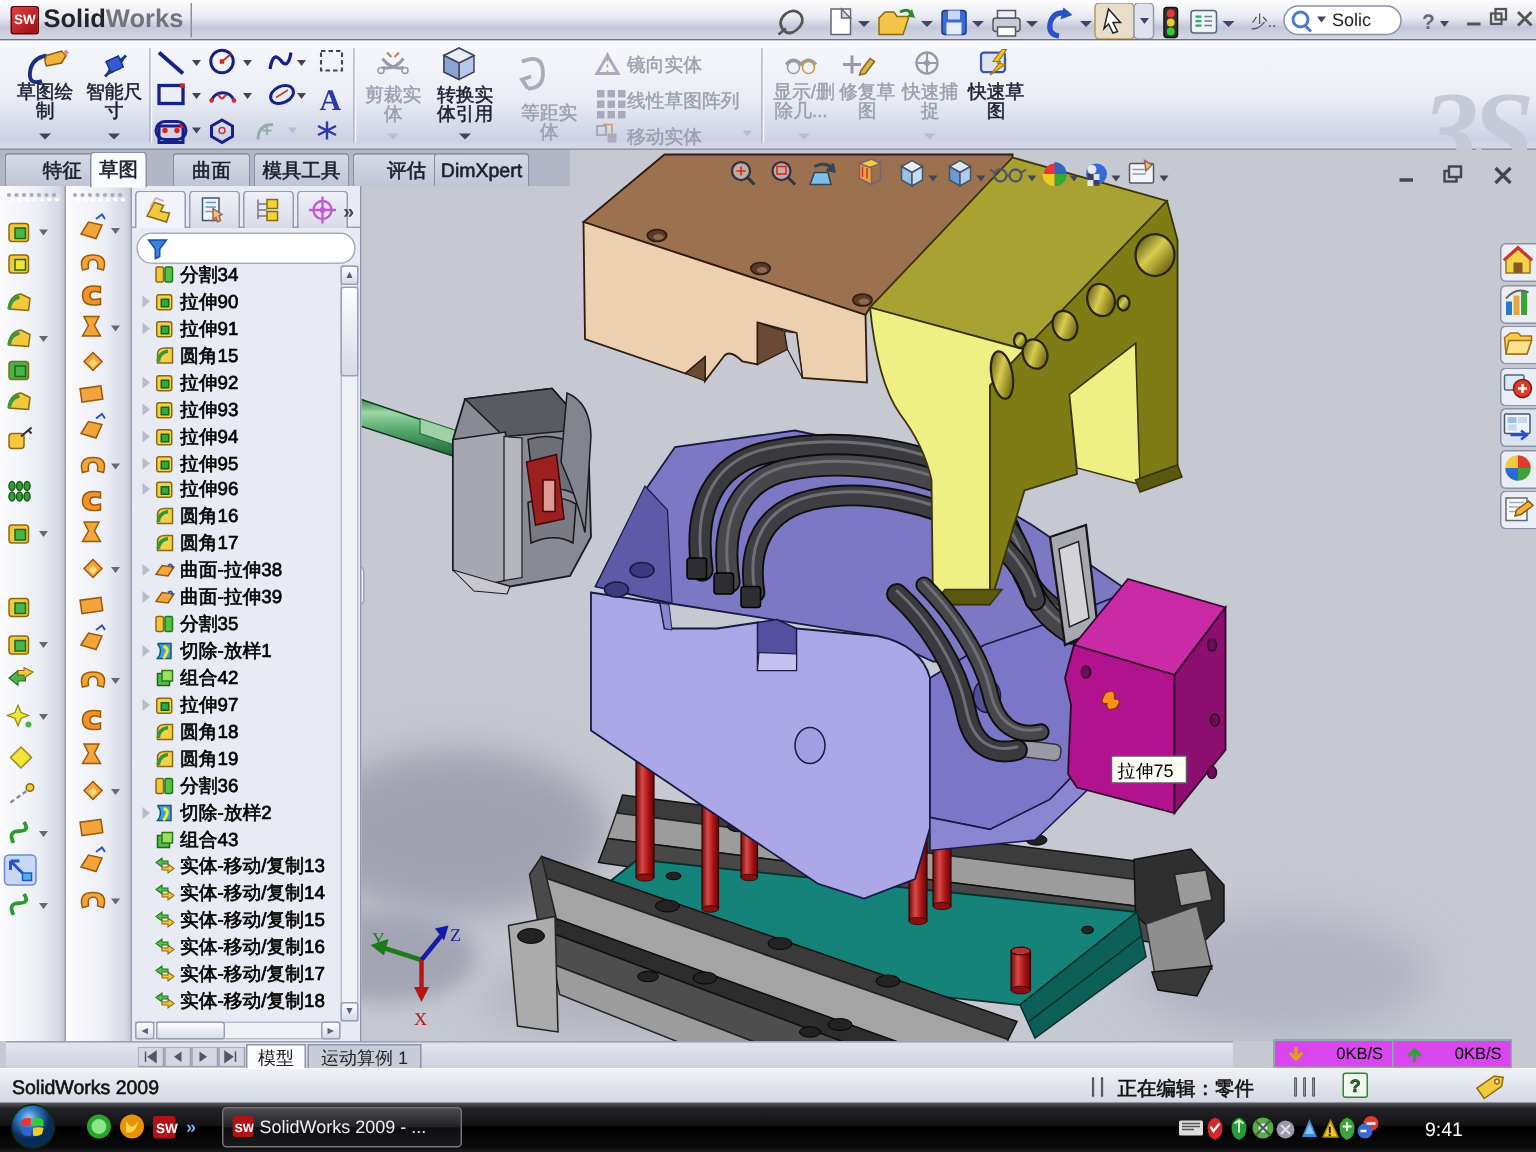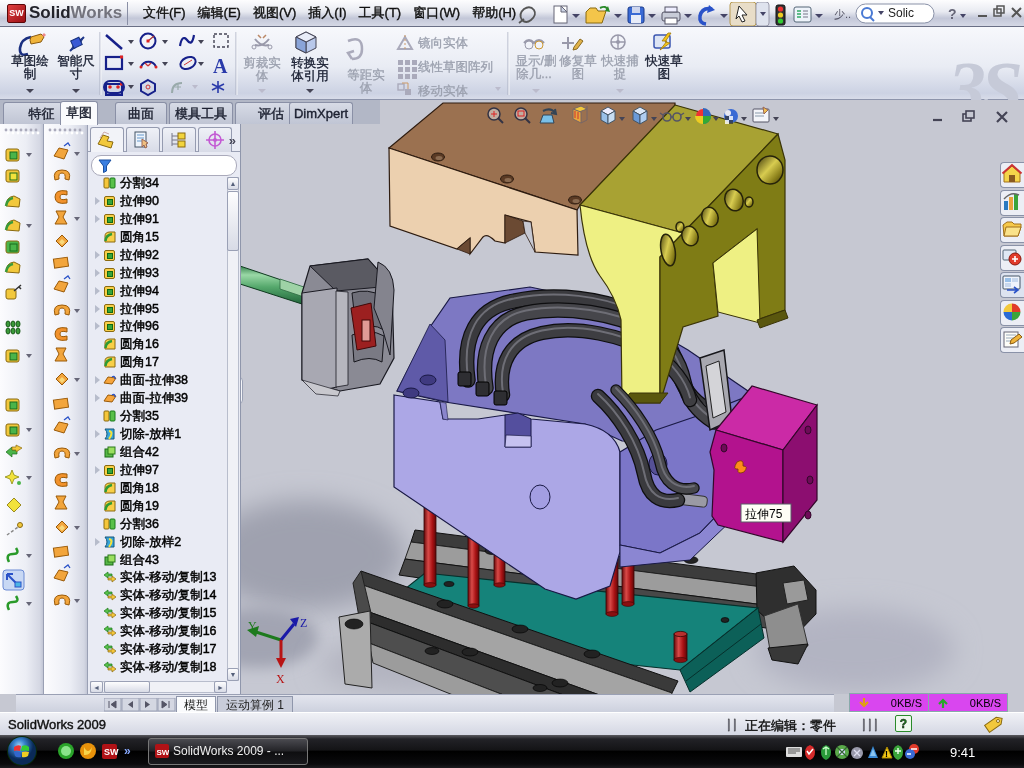--- a/index.html
+++ b/index.html
@@ -35,36 +35,35 @@
 #filterbox{position:absolute;left:3px;top:31px;width:146px;height:21px;background:#fff;border:1px solid #aab;border-radius:10px;}
 #tree{position:absolute;left:2px;top:0;width:150px;height:570px;font-size:12.5px;color:#000;}
 .ti{position:absolute;left:0;height:18px;line-height:18px;white-space:nowrap;-webkit-text-stroke:0.45px #000;}
 .ti .ar{display:inline-block;width:0;height:0;border-left:5px solid #b7bccb;border-top:4px solid transparent;border-bottom:4px solid transparent;margin:0 3px 1px 5px;vertical-align:middle;}
 .ti .noar{display:inline-block;width:13px;}
 .ti svg{vertical-align:-3px;margin-right:3px;}
 
 .sb{position:absolute;background:#f0f1f6;border:1px solid #b8bdcc;}
 .sbtn{position:absolute;background:linear-gradient(#fdfdfe,#d8dbe6);border:1px solid #9aa0b5;border-radius:2px;color:#55607a;text-align:center;}
 
-#mtabbar{left:16px;top:694px;width:818px;height:18px;background:linear-gradient(#e3e5ee,#cdd1de);border-top:1px solid #9aa0b4;}
+#mtabbar{left:4px;top:694px;width:818px;height:18px;background:linear-gradient(#e3e5ee,#cdd1de);border-top:1px solid #9aa0b4;}
 .mtab{position:absolute;top:1px;height:17px;background:#c8ccd9;border:1px solid #8f96ab;border-bottom:none;font-size:12px;color:#222;text-align:center;line-height:16px;}
 #statusbar{left:0;top:712px;width:1024px;height:23px;background:linear-gradient(#f0f1f6,#d4d7e3);border-top:1px solid #fff;font-size:13px;color:#111;-webkit-text-stroke:0.4px #111;}
 #taskbar{left:0;top:735px;width:1024px;height:33px;background:linear-gradient(#5a5a5f 0%,#222227 12%,#141416 45%,#000 50%,#0a0a0c 88%,#1c1c20 100%);}
 .tbtn{position:absolute;top:738px;height:27px;background:linear-gradient(#4a4a50,#232327 48%,#0e0e10 52%,#1a1a1e);border:1px solid #777;border-radius:3px;color:#eee;font-size:12px;line-height:25px;white-space:nowrap;}
 
 #speed{left:849px;top:693px;width:159px;height:19px;background:#d946ef;border:1px solid #8aa;display:flex;font-size:11px;}
 </style></head>
 <body>
 <div id="stage">
 
 <div class="abs" id="titlebar"></div>
 <div class="abs swcube">SW</div>
 <div class="abs" id="swname"><b>Solid</b><i>Works</i></div>
 <div class="abs" style="left:127px;top:2px;width:1px;height:23px;background:#8a8fa5"></div>
-    <div class="abs" id="menus"><span>文件(F)</span><span>编辑(E)</span><span>视图(V)</span><span>插入(I)</span><span>工具(T)</span><span>窗口(W)</span><span>帮助(H)</span></div>
 <svg class="abs" style="left:516px;top:2px" width="508" height="24" viewBox="0 0 508 24">
 <path d="M6 18 Q2 12 8 7 Q14 3 18 8 Q21 13 15 18 Q10 22 6 18 Z" fill="none" stroke="#555" stroke-width="1.8"></path>
       <path d="M3 21 l5 -4" stroke="#555" stroke-width="1.8"></path>
 <rect x="38" y="4" width="13" height="17" fill="#fff" stroke="#667"></rect>
       <path d="M45 4 l6 6 h-6 z" fill="#cdd5e6" stroke="#667"></path>
 <path d="M56 12 l4 4 4 -4 z" fill="#446"></path>
 <path d="M70 10 l4 -4 h6 l2 3 h8 l-4 12 h-16 z" fill="#f4c54a" stroke="#8a6a10"></path>
       <path d="M84 6 q6 -3 8 2" fill="none" stroke="#2a8a2a" stroke-width="2"></path>
       <path d="M92 4 l2 6 -5 -1 z" fill="#2a8a2a"></path>
 <path d="M98 12 l4 4 4 -4 z" fill="#446"></path>

